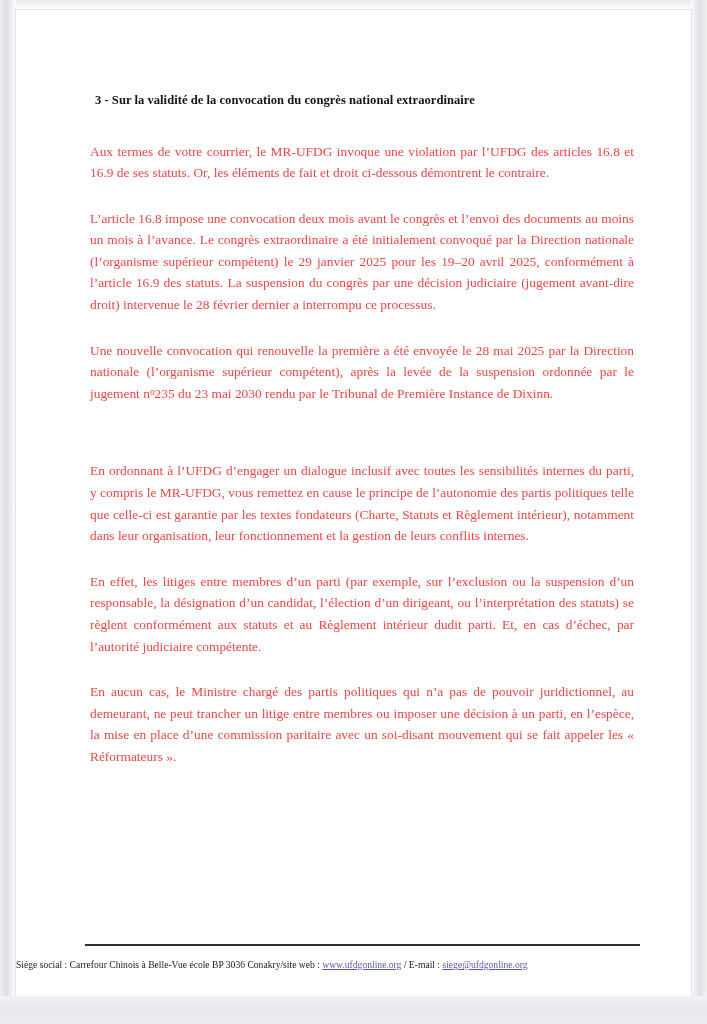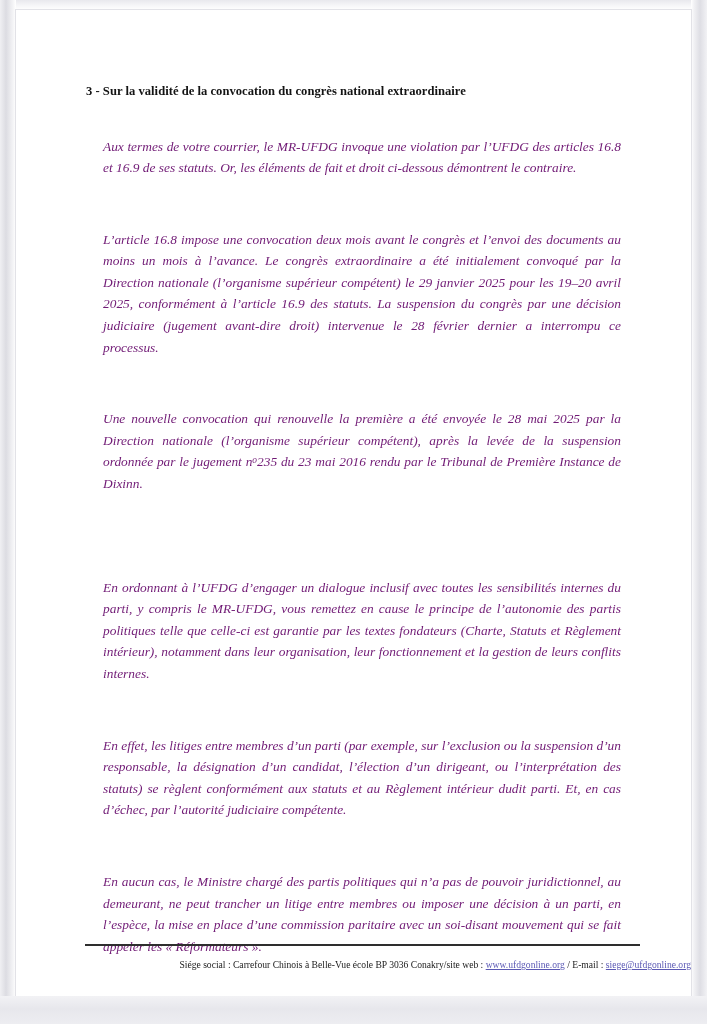--- a/index.html
+++ b/index.html
@@ -58,36 +58,35 @@
     position: absolute;
     left: 70px;
     top: 72px;
     width: 552px;
   }
 
   h2.section-heading {
     font-size: 12.6px;
     font-weight: bold;
     line-height: 19.5px;
-    margin: 0;
+    margin: 9px;
     text-align: justify;
     text-align-last: left;
     color: #141414;
     letter-spacing: 0.02px;
   }
 
   p.body-text {
     font-size: 13.4px;
     line-height: 21.6px;
-    margin: 17px;
+    margin: 4px;
     text-align: justify;
     text-align-last: left;
-    color: #701a75;
+    color: #ef4444;
     hyphens: none;
-    font-style: italic;
   }
 
   .gap-after-heading-3 { height: 17px; }
   .gap-para { height: 16px; }
   .gap-before-heading-4 { height: 13px; }
   .gap-after-heading-4 { height: 19px; }
 
   sup.ord {
     font-size: 0.7em;
     vertical-align: 0.34em;
@@ -108,21 +107,21 @@
     width: 555px;
     height: 2.4px;
     background: #2e2e2e;
   }
 
   .footer-line {
     position: absolute;
     left: 0;
     top: 28px;
     width: 675px;
-    text-align: right;
+    text-align: left;
     font-size: 9.6px;
     line-height: 14px;
     color: #1b1b1b;
     white-space: nowrap;
   }
 
   .footer-link {
     color: #5a58b4;
     text-decoration: underline;
   }
@@ -143,21 +142,21 @@
       <div class="gap-after-heading-3"></div>
 
       <p class="body-text">Aux termes de votre courrier, le MR-UFDG invoque une violation par l’UFDG des articles 16.8 et 16.9 de ses statuts. Or, les éléments de fait et droit ci-dessous démontrent le contraire.</p>
 
       <div class="gap-para"></div>
 
       <p class="body-text">L’article 16.8 impose une convocation deux mois avant le congrès et l’envoi des documents au moins un mois à l’avance. Le congrès extraordinaire a été initialement convoqué par la Direction nationale (l’organisme supérieur compétent) le 29 janvier 2025 pour les 19–20 avril 2025, conformément à l’article 16.9 des statuts. La suspension du congrès par une décision judiciaire (jugement avant-dire droit) intervenue le 28 février dernier a interrompu ce processus.</p>
 
       <div class="gap-para"></div>
 
-      <p class="body-text"><span>Une nouvelle convocation qui renouvelle la première a été envoyée le 28 mai 2025 par la Direction nationale (l’organisme supérieur compétent), après la levée de la suspension ordonnée par le jugement n</span><sup class="ord">o</sup><span>235 du 23 mai 2016 rendu par le Tribunal de Première Instance de Dixinn.</span></p>
+      <p class="body-text"><span>Une nouvelle convocation qui renouvelle la première a été envoyée le 28 mai 2025 par la Direction nationale (l’organisme supérieur compétent), après la levée de la suspension ordonnée par le jugement n</span><sup class="ord">o</sup><span>235 du 23 mai 2030 rendu par le Tribunal de Première Instance de Dixinn.</span></p>
 
       <div class="gap-para"></div>
 
 
       <div class="gap-before-heading-4"></div>
 
 
       <div class="gap-after-heading-4"></div>
 
       <p class="body-text">En ordonnant à l’UFDG d’engager un dialogue inclusif avec toutes les sensibilités internes du parti, y compris le MR-UFDG, vous remettez en cause le principe de l’autonomie des partis politiques telle que celle-ci est garantie par les textes fondateurs (Charte, Statuts et Règlement intérieur), notamment dans leur organisation, leur fonctionnement et la gestion de leurs conflits internes.</p>

